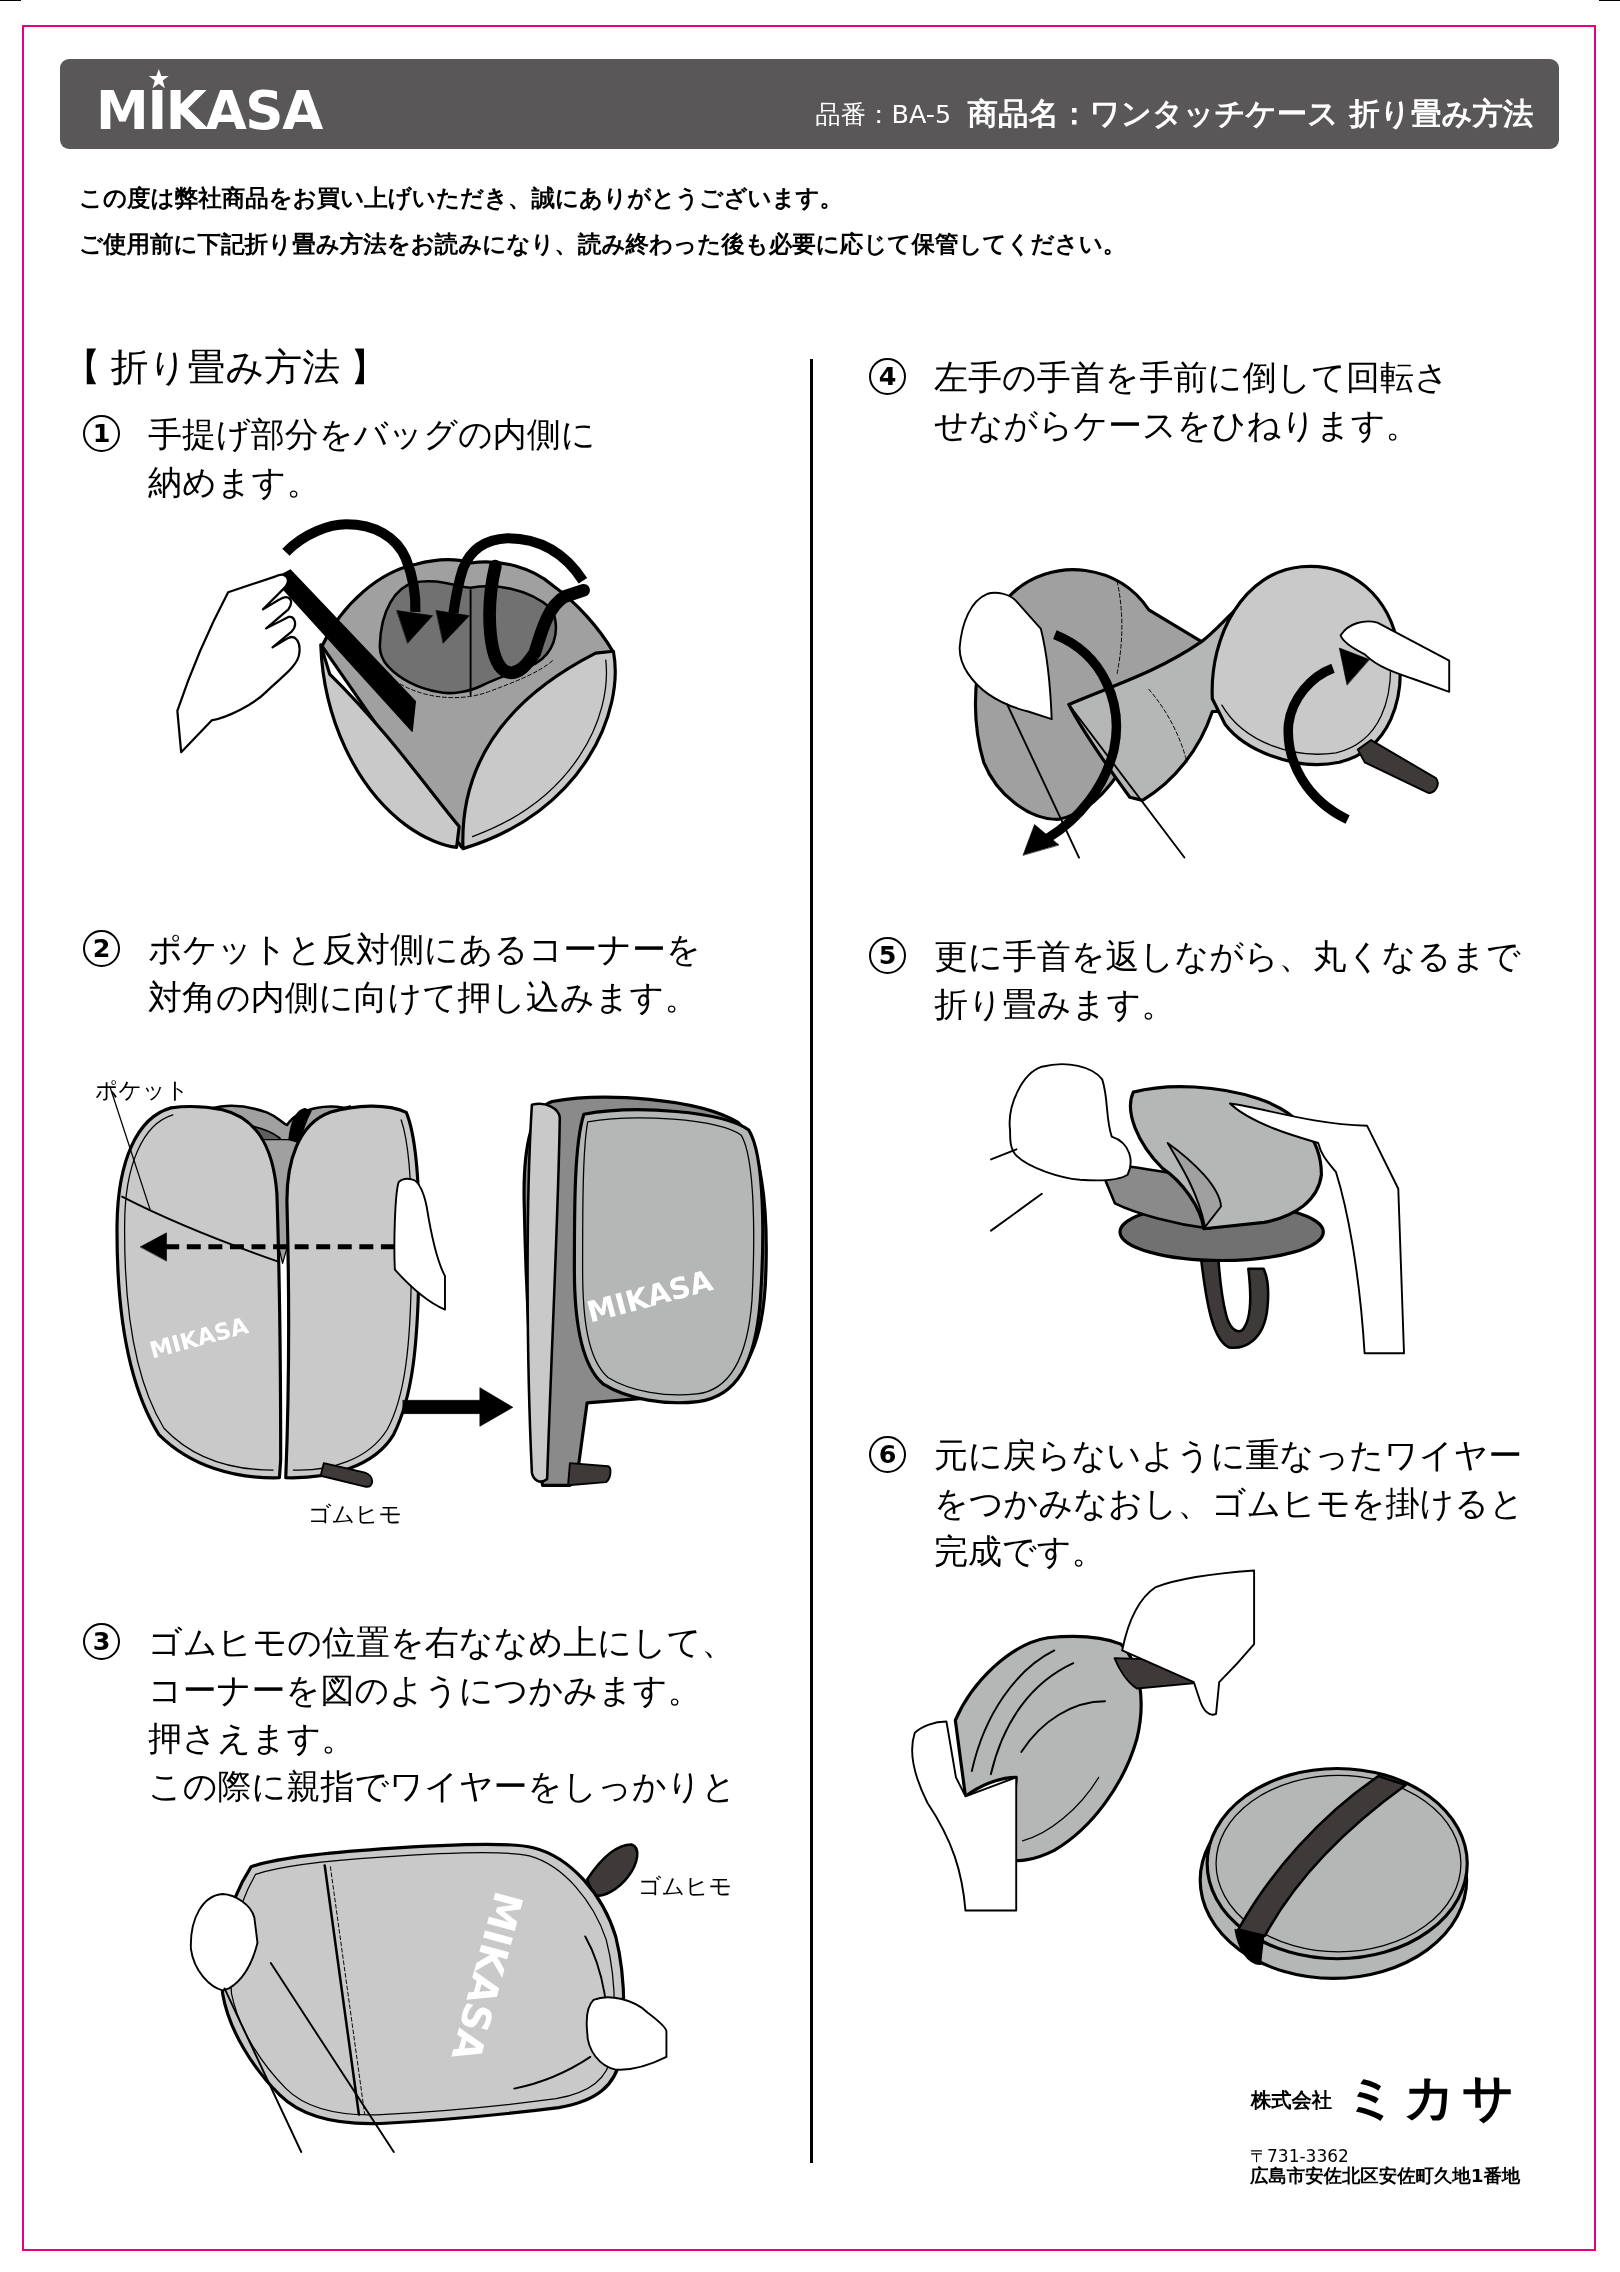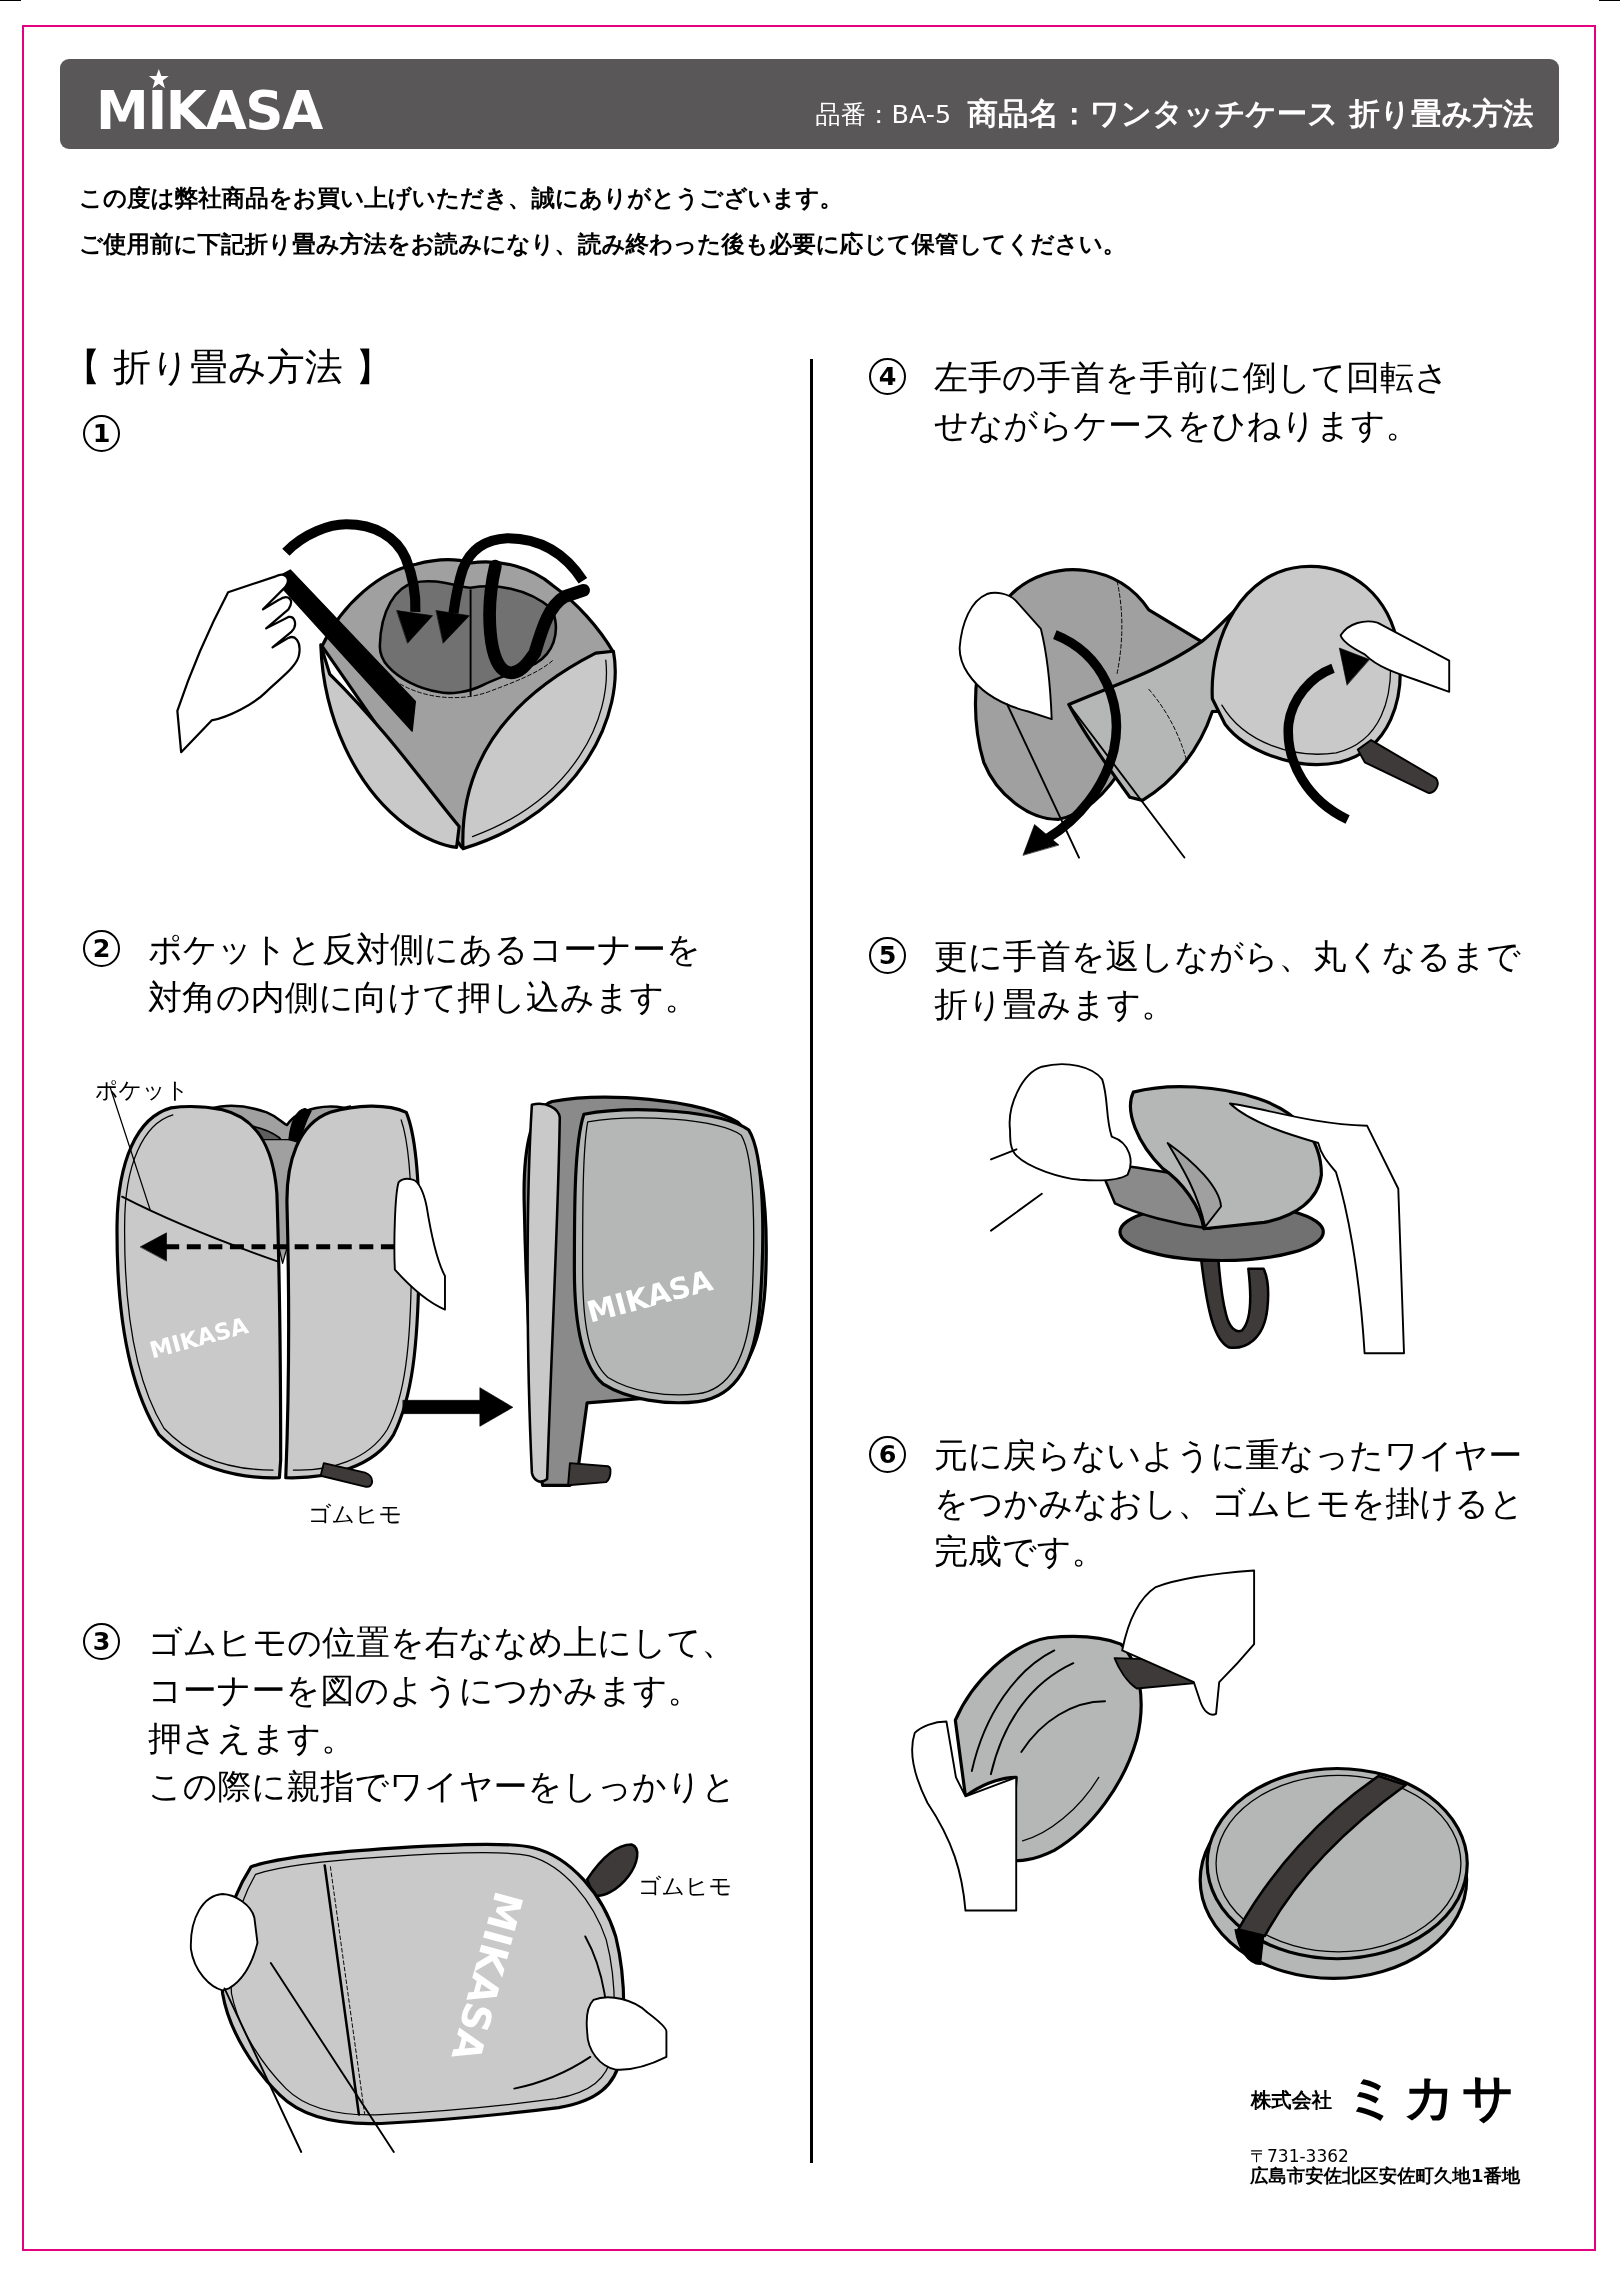--- a/index.html
+++ b/index.html
@@ -22,21 +22,21 @@
     font-family: "DejaVu Sans", sans-serif;
   }
   .logo-star { position: absolute; left: 88px; top: 9px; width: 21.6px; height: 21.6px; }
   .header-right {
     position: absolute; right: 25.4px; top: 0; height: 90px; display: flex;
     align-items: center; padding-top: 21.6px; box-sizing: border-box; color: #fff; white-space: nowrap;
   }
   .product-no { font-size: 25.4px; margin-right: 16.5px; font-family: "DejaVu Sans", sans-serif; }
   .product-name { font-size: 30.5px; font-weight: bold; font-family: "DejaVu Sans", sans-serif; }
   .intro { position: absolute; left: 79px; top: 175px; font-size: 23.5px; font-weight: bold; line-height: 46px; white-space: nowrap; }
-  .section-title { position: absolute; left: 63px; top: 343px; font-size: 38px; line-height: 48px; white-space: nowrap; }
+  .section-title { position: absolute; left: 63px; top: 343px; font-size: 38px; line-height: 48px; white-space: nowrap; font-family: Liberation Serif, serif; }
   .divider { position: absolute; left: 810px; top: 359px; width: 2.5px; height: 1804px; background: #000; }
   .step { position: absolute; display: flex; align-items: flex-start; }
   .num {
     width: 33px; height: 33px; border: 2.2px solid #000; border-radius: 50%;
     display: flex; align-items: center; justify-content: center; font-weight: bold;
     font-size: 25.4px; line-height: 1; margin-top: 5.1px; flex: none;
   }
   .step-text { margin-left: 28px; font-size: 34px; line-height: 48px; white-space: nowrap; }
   .label { position: absolute; font-size: 23px; white-space: nowrap; line-height: 28px; }
   .fig { position: absolute; overflow: visible; }
@@ -70,20 +70,24 @@
   <div>この度は弊社商品をお買い上げいただき、誠にありがとうございます。</div>
   <div>ご使用前に下記折り畳み方法をお読みになり、読み終わった後も必要に応じて保管してください。</div>
 </div>
 
 <div class="section-title">【 折り畳み方法 】</div>
 
 <div class="divider"></div>
 
 <div class="step" style="left:83px;top:410px;">
   <span class="num">1</span>
+  <div class="step-text">
+    <div>手提げ部分をバッグの内側に</div>
+    <div>納めます。</div>
+  </div>
 </div>
 
 <div class="step" style="left:83px;top:925px;">
   <span class="num">2</span>
   <div class="step-text">
     <div>ポケットと反対側にあるコーナーを</div>
     <div>対角の内側に向けて押し込みます。</div>
   </div>
 </div>
 

